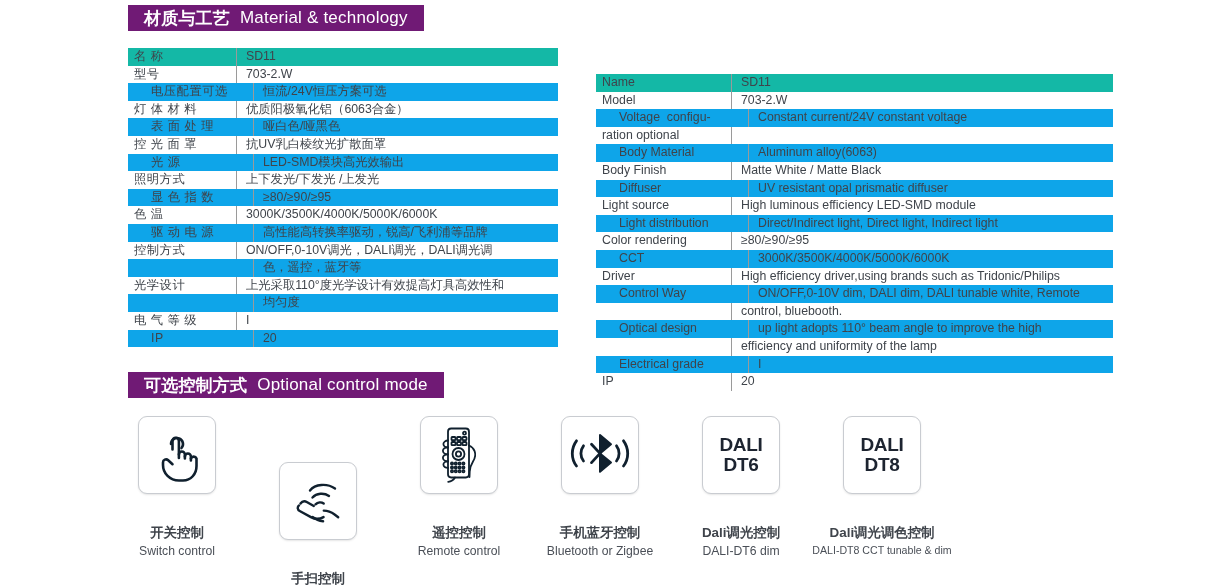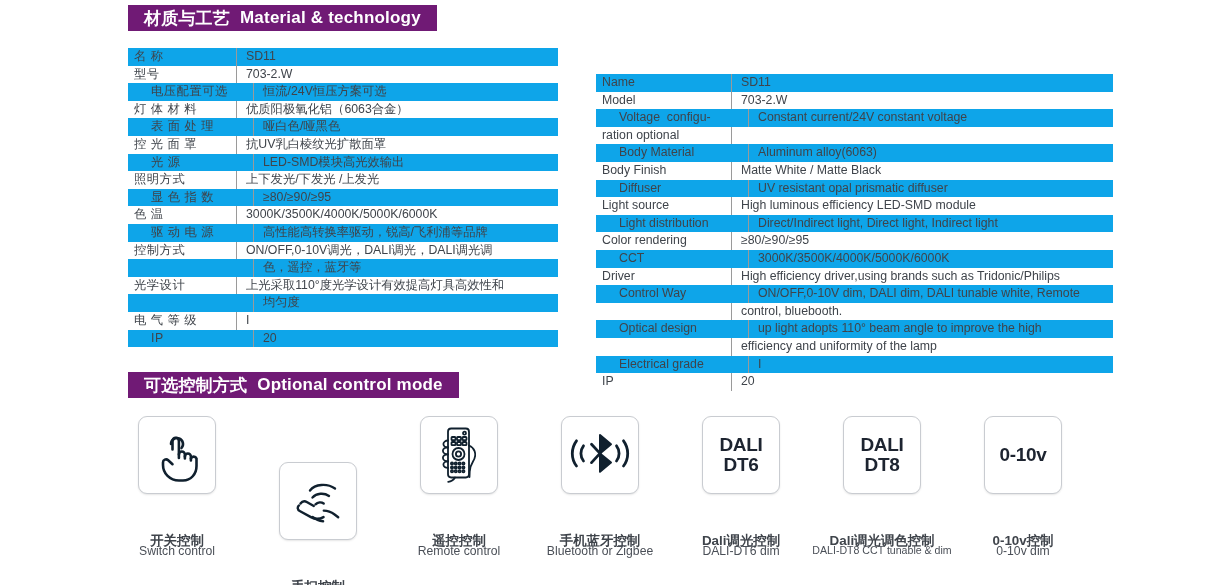--- a/index.html
+++ b/index.html
@@ -10,33 +10,33 @@
   }
   .page{ position:relative; width:1216px; height:585px; }
 
   
   .section-bar{
     position:absolute; background:#701a75; color:#ffffff;
     display:flex; align-items:center; padding:0 16px;
     letter-spacing:.2px; white-space:nowrap;
   }
   .section-bar .cn{ font-size:17px; font-weight:bold; }
-  .section-bar .en{ font-size:17px; font-weight:bold; margin-left:10px; }
+  .section-bar .en{ font-size:17px; font-weight:normal; margin-left:10px; }
 
   #bar-material{ left:128px; top:5px; height:26px; }
   #bar-control { left:128px; top:372px; height:26px; }
 
   
   .spec-table{ position:absolute; top:48px; font-size:12.3px; }
   #table-cn{ left:128px; width:430px; }
   #table-en{ left:596px; width:517px;margin-top:26px; }
 
   .spec-row{ display:flex; align-items:flex-start; min-height:16.6px; }
   .spec-row.stripe{ background:#0ea5e9;padding-left:17px; }
-  .spec-row.head{ background:#0ea5e9; }
+  .spec-row.head{ background:#14b8a6; }
 
   .spec-label{
     flex:0 0 auto; padding:1px 6px 1px 6px; line-height:15.6px;
     color:#3f444b; white-space:pre-wrap;
   }
   #table-cn .spec-label{ width:108px; letter-spacing:.5px; }
   #table-en .spec-label{ width:135px; }
 
   .spec-sep{ flex:0 0 1px; align-self:stretch; background:#9a9a9a; }
   .spec-value{
@@ -55,21 +55,21 @@
   }
   .mode-box svg{ display:block; }
   .mode-text{
     width:78px; height:34px; position:absolute; top:94px; left:0;
     display:flex; align-items:center; justify-content:center;
     font-size:19px; font-weight:bold; color:#1d2430; line-height:1.05;
     letter-spacing:-.3px;
   }
   .mode-text.two-line{ flex-direction:column; }
   .mode-cn{
-    position:absolute; top:116px; left:-45px; width:168px; text-align:center;
+    position:absolute; top:108px; left:-45px; width:168px; text-align:center;
     font-size:13.4px; font-weight:bold; color:#3f444b; white-space:nowrap;
   }
   .mode-en{
     position:absolute; top:128px; left:-45px; width:168px; text-align:center;
     font-size:12.2px; color:#4a4f57; white-space:nowrap;
   }
   .mode-en.small{ font-size:10.6px; }
 </style>
 </head>
 <body>
@@ -361,24 +361,15 @@
       <div class="mode-card" style="left: 715px;">
         <div class="mode-box">
           <div class="mode-text two-line" style="position: static; height: auto;">
             <div>DALI</div>
             <div>DT8</div>
           </div>
         </div>
         <div class="mode-cn">Dali调光调色控制</div>
         <div class="mode-en small">DALI-DT8 CCT tunable &amp; dim</div>
       </div>
-      <div class="mode-card" style="left: 856px;">
-        <div class="mode-box">
-          <div class="mode-text" style="position: static; height: auto;">
-            <div>0-10v</div>
-          </div>
-        </div>
-        <div class="mode-cn">0-10v控制</div>
-        <div class="mode-en">0-10v dim</div>
-      </div>
     </div>
 
 </div>
 
 </body></html>

